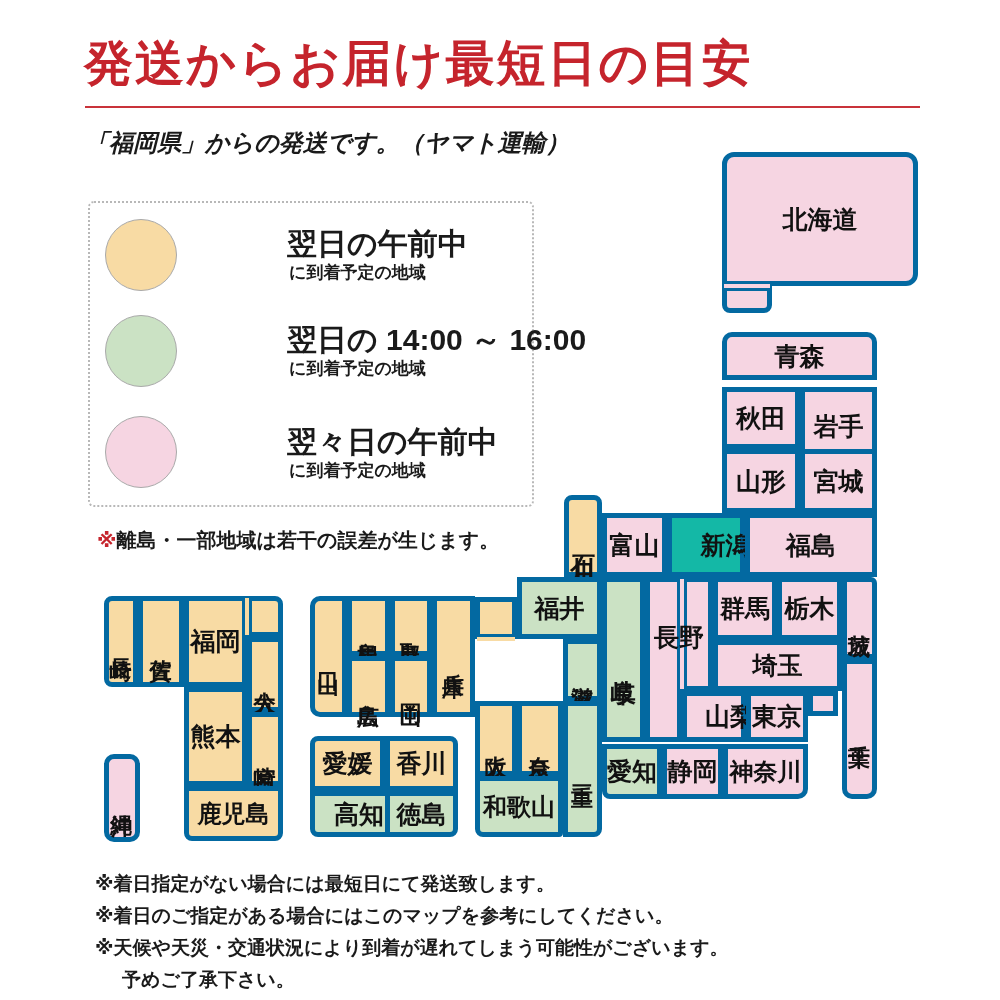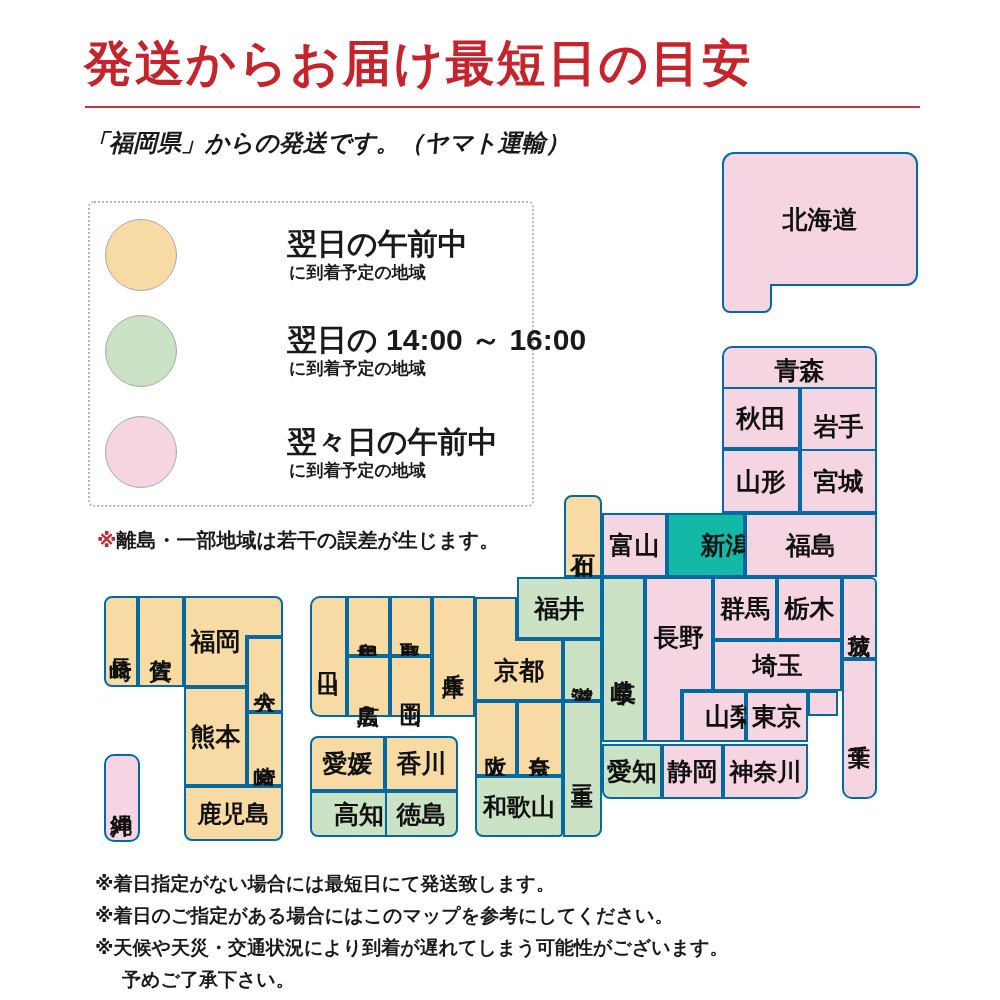--- a/index.html
+++ b/index.html
@@ -8,21 +8,21 @@
   .title{position:absolute;left:84px;top:12px;font-size:49px;font-weight:800;color:#c5242c;letter-spacing:2px;white-space:nowrap;}
   .title-rule{position:absolute;left:85px;top:87px;width:835px;height:2px;background:#c9333a;}
   .subtitle{position:absolute;left:85px;top:108px;font-size:24px;font-weight:600;white-space:nowrap;font-style:italic;}
   .legend{position:absolute;left:88px;top:182px;width:446px;height:306px;border:2px dotted #b8b8b8;border-radius:6px;background:#fff;box-sizing:border-box;}
   .lcircle{position:absolute;width:72px;height:72px;border-radius:50%;border:1px solid #a9a9a9;box-sizing:border-box;}
   .lmain{position:absolute;left:197px;font-size:30px;font-weight:700;white-space:nowrap;}
   .lsub{position:absolute;left:199px;font-size:17px;font-weight:600;white-space:nowrap;}
   .mapnote{position:absolute;left:97px;top:508px;font-size:20px;font-weight:700;white-space:nowrap;}
   .mapnote .red{color:#c5242c;}
   .map{position:absolute;left:0;top:0;width:1000px;height:1000px;}
-  .pref{position:absolute;box-sizing:border-box;border:2px solid #0369a1;display:flex;align-items:center;justify-content:center;
+  .pref{position:absolute;box-sizing:border-box;border:5px solid #0369a1;display:flex;align-items:center;justify-content:center;
     font-size:25px;font-weight:600;color:#111;z-index:1;line-height:1.05;white-space:nowrap;}
   .vt{writing-mode:vertical-rl;text-orientation:upright;letter-spacing:1px;}
   .f22{font-size:22px;}
   .f24{font-size:24px;}
   .seam{position:absolute;z-index:2;}
   .flabel{position:absolute;z-index:3;display:flex;align-items:center;justify-content:center;font-size:25px;font-weight:600;color:#111;}
   .fnote{position:absolute;font-size:19px;font-weight:600;white-space:nowrap;}
 </style>
 </head>
 <body>
@@ -50,21 +50,21 @@
   <div class="mapnote"><span class="red">※</span><span>離島・一部地域は若干の誤差が生じます。</span></div>
 
   <div class="map">
 
     <div class="pref" style="left: 722px; top: 133px; width: 196px; height: 134px; border-radius: 12px 12px 12px 0px; background-color: rgb(246, 213, 226);">
         <span>北海道</span>
       </div>
     <div class="pref" style="left: 722px; top: 267px; width: 50px; height: 27px; border-radius: 0px 0px 8px 8px; background-color: rgb(246, 213, 226);"></div>
     <div class="seam" style="left: 724px; top: 265px; width: 46px; height: 4px; background-color: rgb(246, 213, 226);"></div>
 
-    <div class="pref" style="left: 722px; top: 327px; width: 155px; height: 48px; border-radius: 10px 10px 0px 0px; background-color: rgb(246, 213, 226);">
+    <div class="pref" style="left: 722px; top: 313px; width: 155px; height: 48px; border-radius: 10px 10px 0px 0px; background-color: rgb(246, 213, 226);">
         <span>青森</span>
       </div>
     <div class="pref" style="left: 722px; top: 368px; width: 78px; height: 62px; background-color: rgb(246, 213, 226);">
         <span>秋田</span>
       </div>
     <div class="pref" style="left: 800px; top: 368px; width: 77px; height: 78px; background-color: rgb(246, 213, 226);">
         <span>岩手</span>
       </div>
     <div class="pref" style="left: 722px; top: 430px; width: 78px; height: 64px; background-color: rgb(246, 213, 226);">
         <span>山形</span>
@@ -129,23 +129,20 @@
     <div class="pref" style="left: 517px; top: 558px; width: 85px; height: 62px; background-color: rgb(203, 226, 196);">
         <span>福井</span>
       </div>
     <div class="pref vt f22" style="left: 563px; top: 620px; width: 39px; height: 62px; background-color: rgb(203, 226, 196);">
         <span>滋賀</span>
       </div>
     <div class="pref vt f22" style="left: 563px; top: 682px; width: 39px; height: 136px; border-radius: 0px 0px 8px; background-color: rgb(203, 226, 196);">
         <span>三重</span>
       </div>
     <div class="pref" style="left: 475px; top: 578px; width: 42px; height: 42px; background-color: rgb(248, 219, 164);"></div>
-    <div class="pref" style="left: 475px; top: 620px; width: 88px; height: 62px; background-color: rgb(248, 219, 164);">
-        <span>京都</span>
-      </div>
     <div class="seam" style="left: 477px; top: 618px; width: 38px; height: 4px; background-color: rgb(248, 219, 164);"></div>
     <div class="pref vt f22" style="left: 475px; top: 682px; width: 42px; height: 75px; background-color: rgb(248, 219, 164);">
         <span>大阪</span>
       </div>
     <div class="pref vt f22" style="left: 517px; top: 682px; width: 46px; height: 75px; background-color: rgb(248, 219, 164);">
         <span>奈良</span>
       </div>
     <div class="pref f24" style="left: 475px; top: 757px; width: 88px; height: 61px; border-radius: 0px 0px 4px 8px; background-color: rgb(203, 226, 196);">
         <span>和歌山</span>
       </div>

